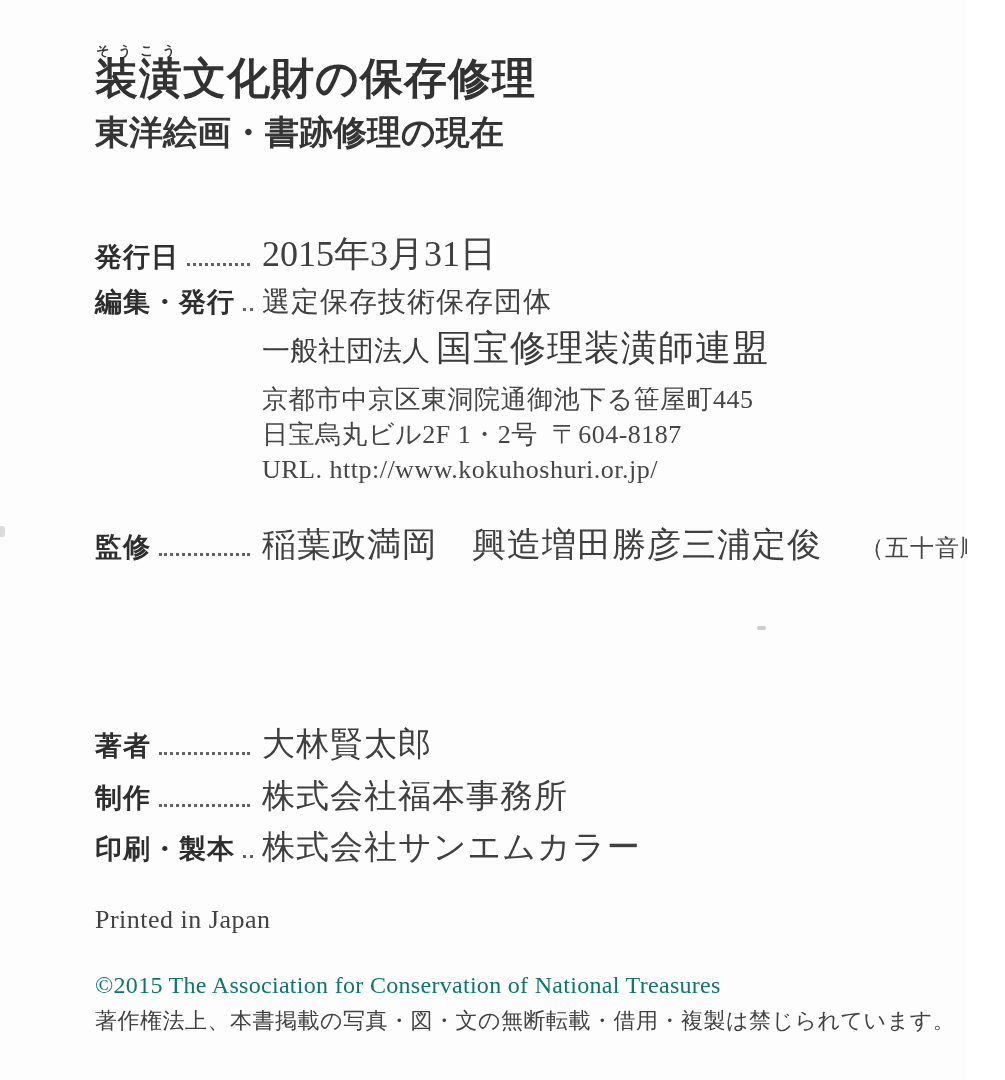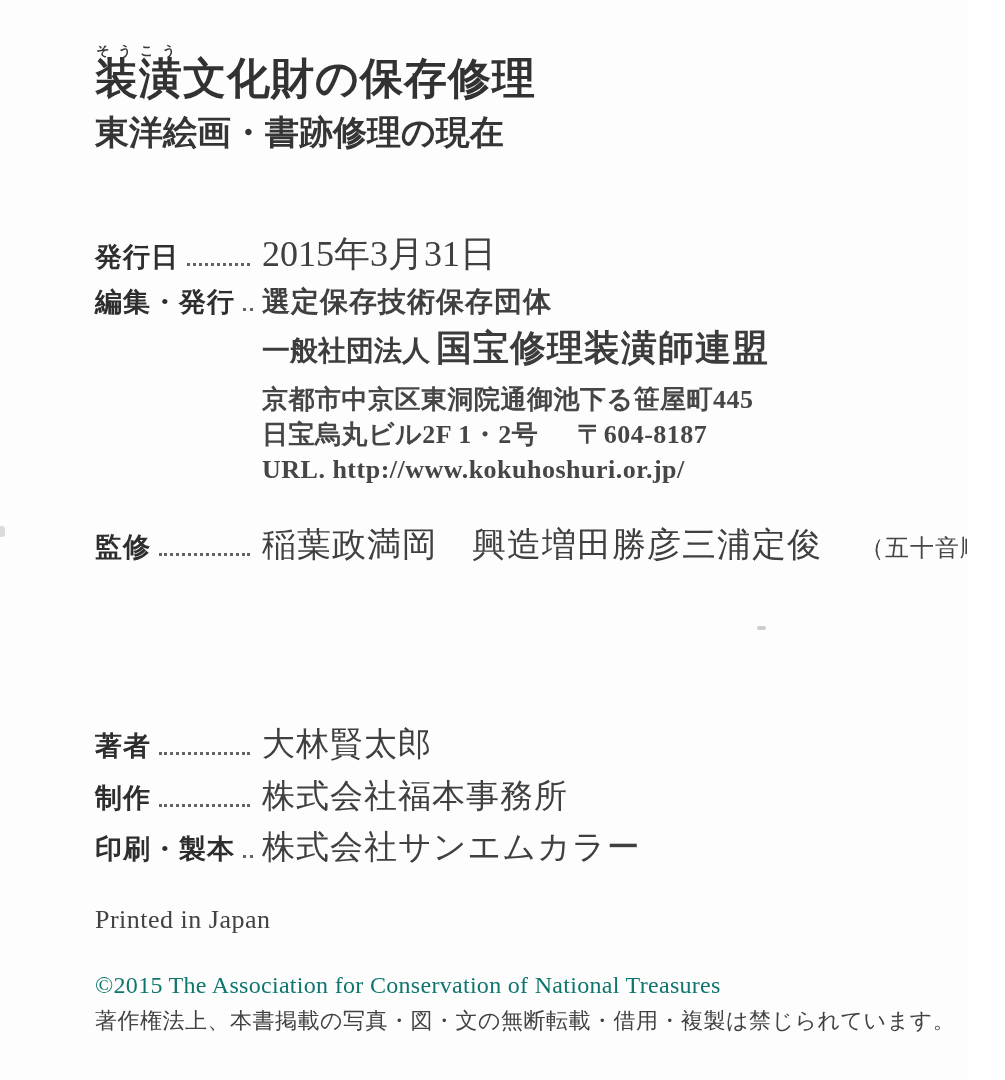--- a/index.html
+++ b/index.html
@@ -64,27 +64,27 @@
   .leader {
     flex: 1 1 auto;
     min-width: 10px;
     border-bottom: 3px dotted #646464;
     align-self: flex-end;
     margin: 0 12px 9px 8px;
   }
   .value-date { font-size: 36px; color: #404040; }
   .value-name { font-size: 33px; color: #404040; letter-spacing: 1px; }
   
-  .pub-lines { display: flex; flex-direction: column; align-items: flex-start; font-weight: bold; }
+  .pub-lines { display: flex; flex-direction: column; align-items: flex-start; }
   .org-line   { font-size: 28px; line-height: 34px; margin-bottom: 7px; color: #404040; letter-spacing: 1px; }
   .corp-line  { line-height: 45px; margin-bottom: 5px; color: #3c3c3c; }
   .corp-prefix { font-size: 28px; margin-right: 6px; }
   .corp-name   { font-size: 36px; letter-spacing: 1px; }
   .addr-line  { font-size: 26px; line-height: 35px; color: #464646; letter-spacing: 0.5px; }
-  .postal { margin-left: 39px; }
+  .postal { margin-left: 14px; }
   .fax    { margin-left: 22px; }
   
   .names { display: flex; flex-direction: row; align-items: flex-start; }
   .name-line { font-size: 34px; line-height: 50px; color: #404040; letter-spacing: 1px; }
   .order-note { font-size: 24px; margin-left: 38px; color: #464646; }
   
   .printed-in {
     position: absolute; left: 95px; top: 905px;
     font-size: 26px; color: #424242; letter-spacing: 0.5px;
   }

